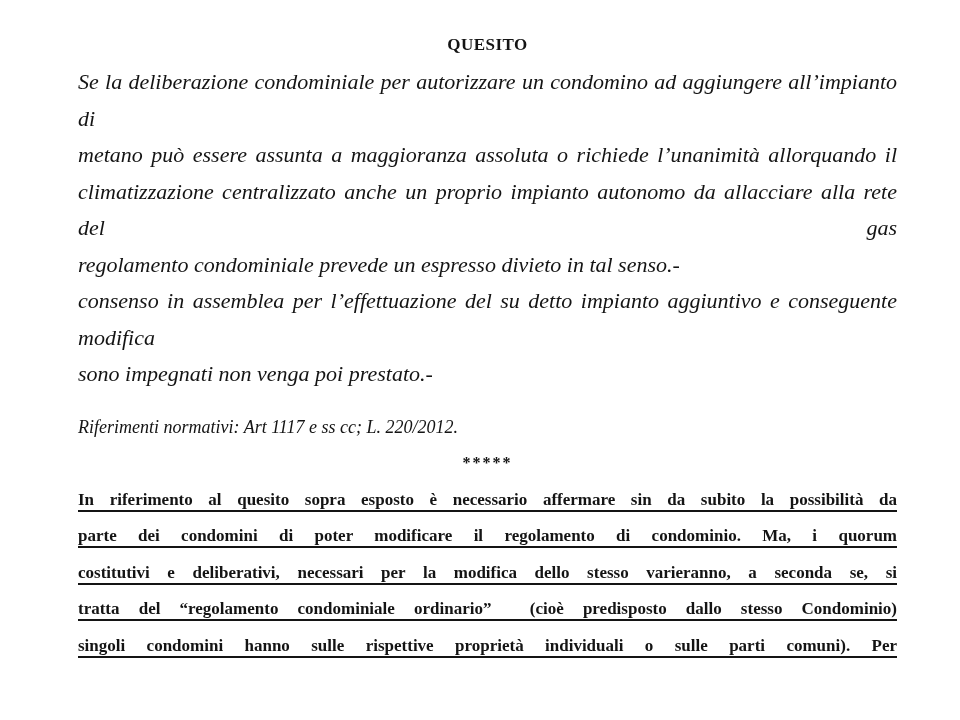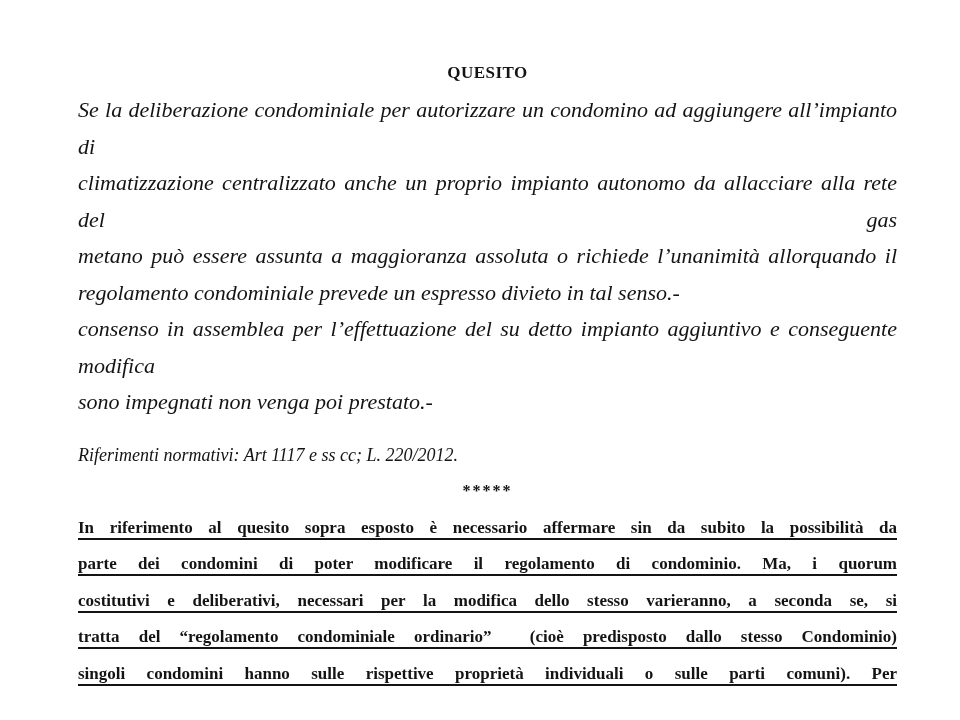--- a/index.html
+++ b/index.html
@@ -12,21 +12,21 @@
     font-family: "Liberation Serif", serif;
     color: #141414;
   }
   .content {
     position: absolute;
     left: 78px;
     top: 0;
     width: 819px;
   }
   .doc-title {
-    margin-top: 62px;
+    margin-top: 34px;
     font-weight: bold;
     font-size: 17px;
     line-height: 22px;
     text-align: center;
     letter-spacing: 0.5px;
   }
   .qblock { margin-top: 8px; }
   .q-line {
     font-style: italic;
     font-size: 22px;
@@ -66,22 +66,22 @@
 </head>
 <body>
 
 <div class="page">
   <div class="content">
 
     <div class="doc-title">QUESITO</div>
 
     <div class="qblock">
       <div class="q-line">Se la deliberazione condominiale per autorizzare un condomino ad aggiungere all’impianto di</div>
+      <div class="q-line">metano può essere assunta a maggioranza assoluta o richiede l’unanimità allorquando il</div>
       <div class="q-line">climatizzazione centralizzato anche un proprio impianto autonomo da allacciare alla rete del gas</div>
-      <div class="q-line">metano può essere assunta a maggioranza assoluta o richiede l’unanimità allorquando il</div>
       <div class="q-line last">regolamento condominiale prevede un espresso divieto in tal senso.-</div>
     </div>
 
     <div>
       <div class="q-line">consenso in assemblea per l’effettuazione del su detto impianto aggiuntivo e conseguente modifica</div>
       <div class="q-line last">sono impegnati non venga poi prestato.-</div>
     </div>
 
     <div class="refs-line">Riferimenti normativi: Art 1117 e ss cc; L. 220/2012.</div>
 

